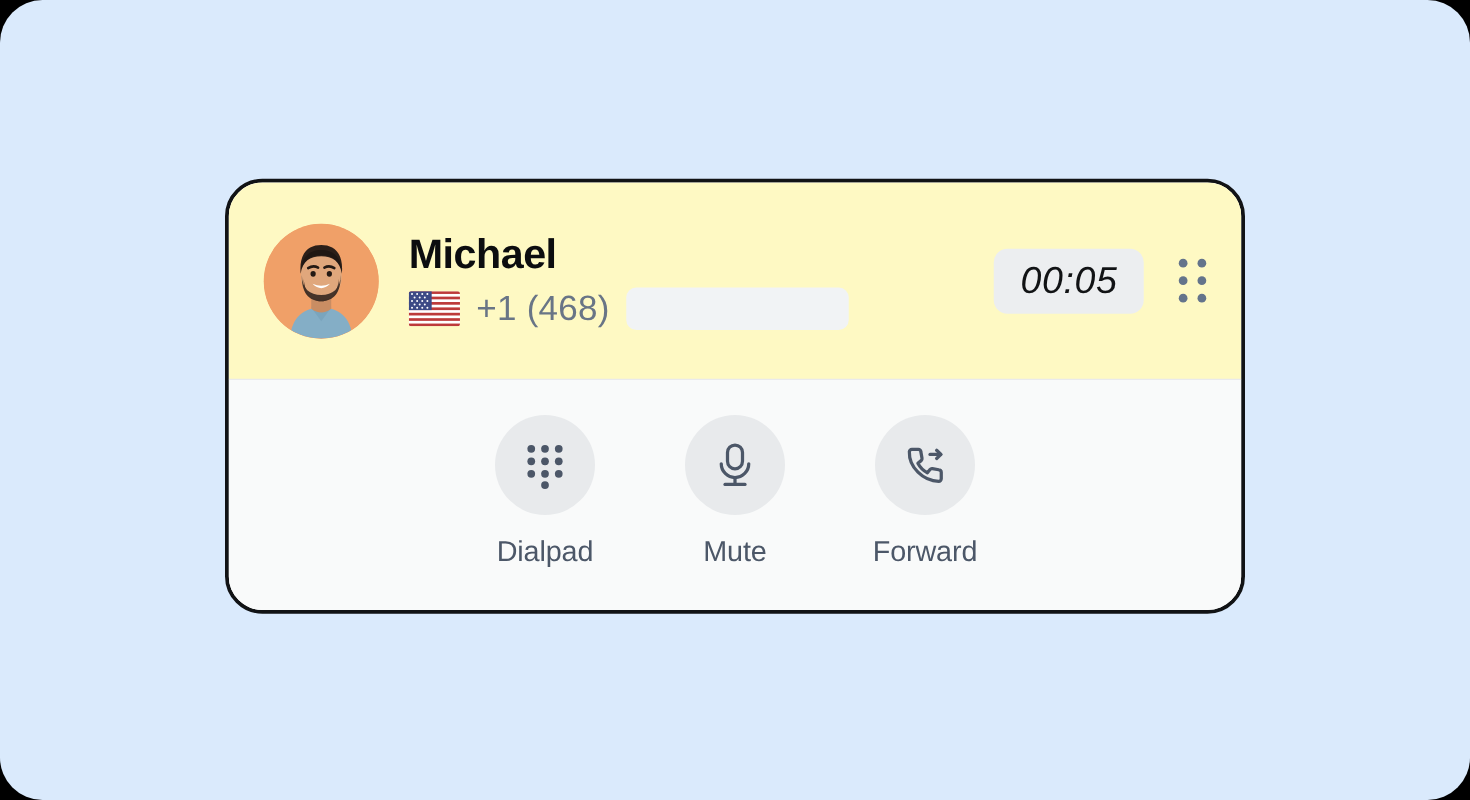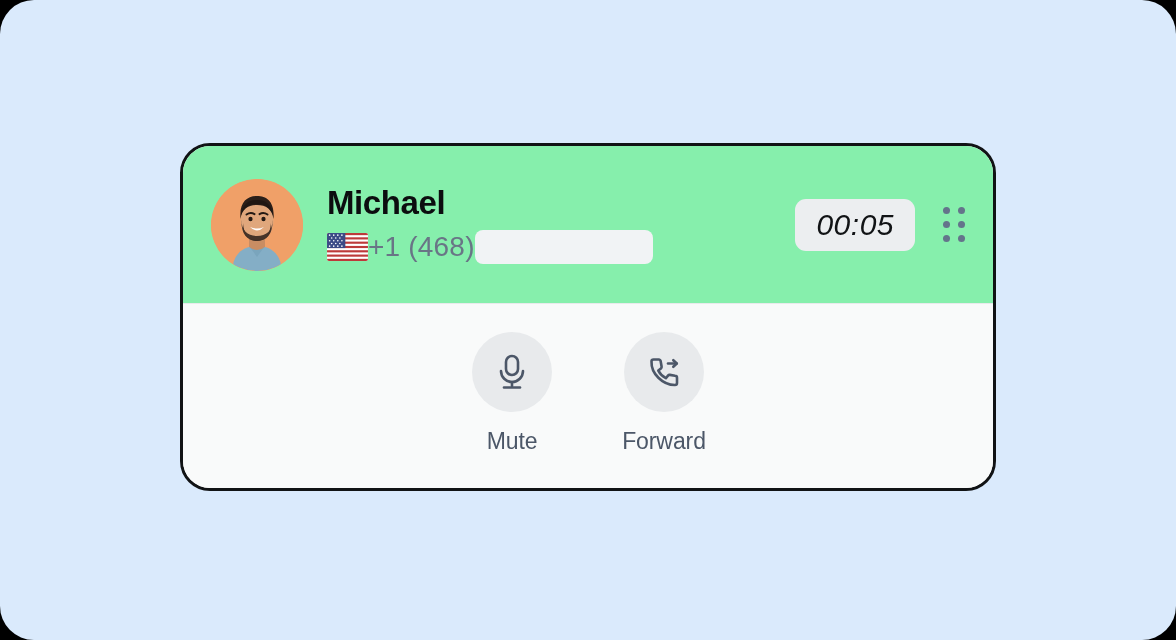--- a/index.html
+++ b/index.html
@@ -36,21 +36,21 @@
     border-radius: 30px;
     overflow: hidden;
     display: flex;
     flex-direction: column;
   }
 
   
   .card-header {
     position: relative;
     height: 158px;
-    background: #86efac;
+    background: #fef9c3;
     border-bottom: 1px solid #e9eaec;
     display: flex;
     align-items: center;
     padding: 0 26px 0 28px;
     flex: 0 0 auto;
   }
 
   .avatar {
     width: 92px;
     height: 92px;
@@ -76,20 +76,21 @@
     font-weight: bold;
     color: #0c0d0f;
     letter-spacing: -0.4px;
     line-height: 1.1;
     margin-bottom: 8px;
   }
 
   .caller-number-row {
     display: flex;
     align-items: center;
+    gap: 13px;
   }
 
   .flag-icon {
     width: 41px;
     height: 28px;
     border-radius: 2px;
     flex: 0 0 auto;
     display: block;
   }
 
@@ -279,20 +280,39 @@
             <i></i>
             <i></i>
             <i></i>
             <i></i>
         </div>
       </div>
     </div>
 
     <div class="card-actions">
 
+      <div class="action">
+        <div class="action-circle">
+          <svg width="34" height="40" viewBox="0 0 34 40" xmlns="http://www.w3.org/2000/svg" aria-hidden="true">
+            <g fill="#4c5768">
+              <circle cx="6" cy="7" r="3.1"></circle>
+                <circle cx="17" cy="7" r="3.1"></circle>
+                <circle cx="28" cy="7" r="3.1"></circle>
+              <circle cx="6" cy="17" r="3.1"></circle>
+                <circle cx="17" cy="17" r="3.1"></circle>
+                <circle cx="28" cy="17" r="3.1"></circle>
+              <circle cx="6" cy="27" r="3.1"></circle>
+                <circle cx="17" cy="27" r="3.1"></circle>
+                <circle cx="28" cy="27" r="3.1"></circle>
+              <circle cx="17" cy="36" r="3.1"></circle>
+            </g>
+          </svg>
+        </div>
+        <div class="action-label">Dialpad</div>
+      </div>
 
       <div class="action">
         <div class="action-circle">
           <svg width="36" height="40" viewBox="0 0 36 40" xmlns="http://www.w3.org/2000/svg" aria-hidden="true">
             <rect x="12" y="4" width="12" height="19" rx="6" fill="none" stroke="#4c5768" stroke-width="2.6"></rect>
             <path d="M7 19 a11 11 0 0 0 22 0" fill="none" stroke="#4c5768" stroke-width="2.6" stroke-linecap="round"></path>
             <path d="M18 30 v4" stroke="#4c5768" stroke-width="2.6" stroke-linecap="round"></path>
             <path d="M10 35.5 h16" stroke="#4c5768" stroke-width="2.6" stroke-linecap="round"></path>
           </svg>
         </div>

